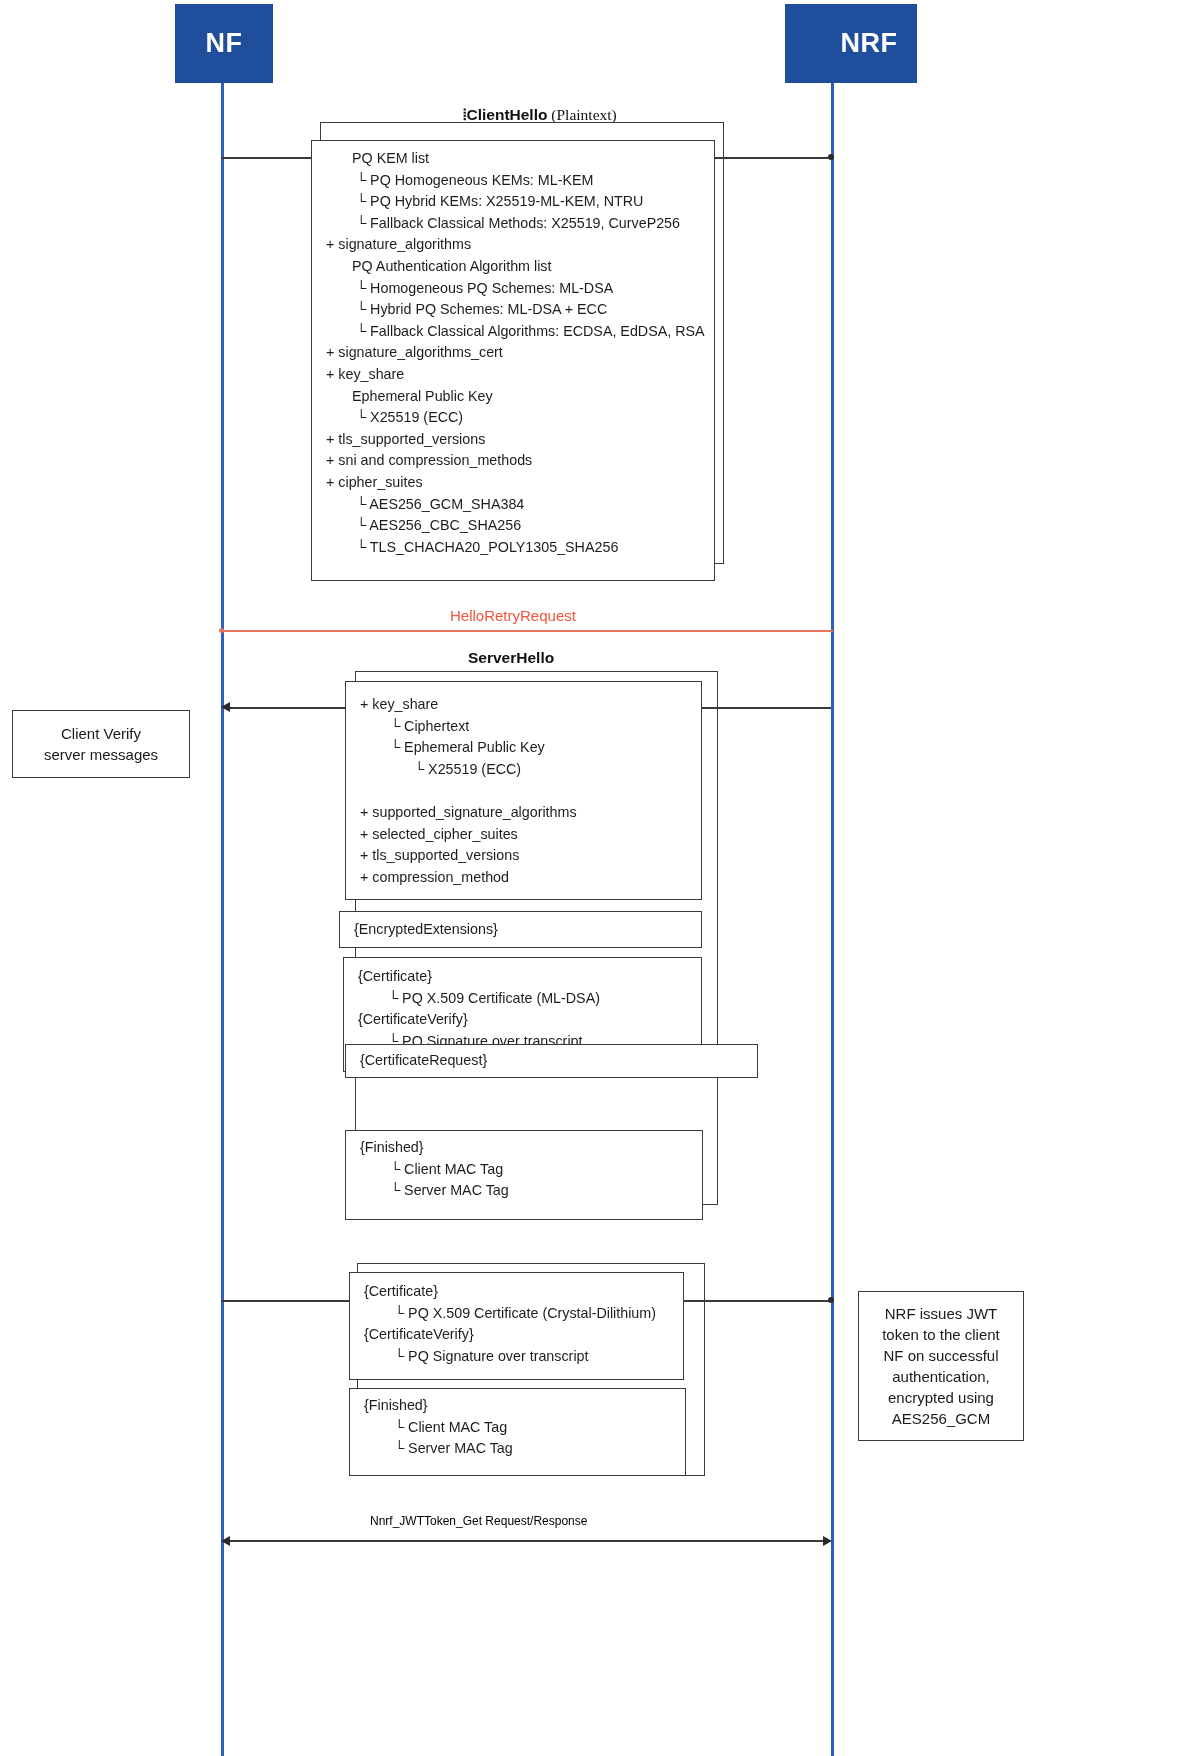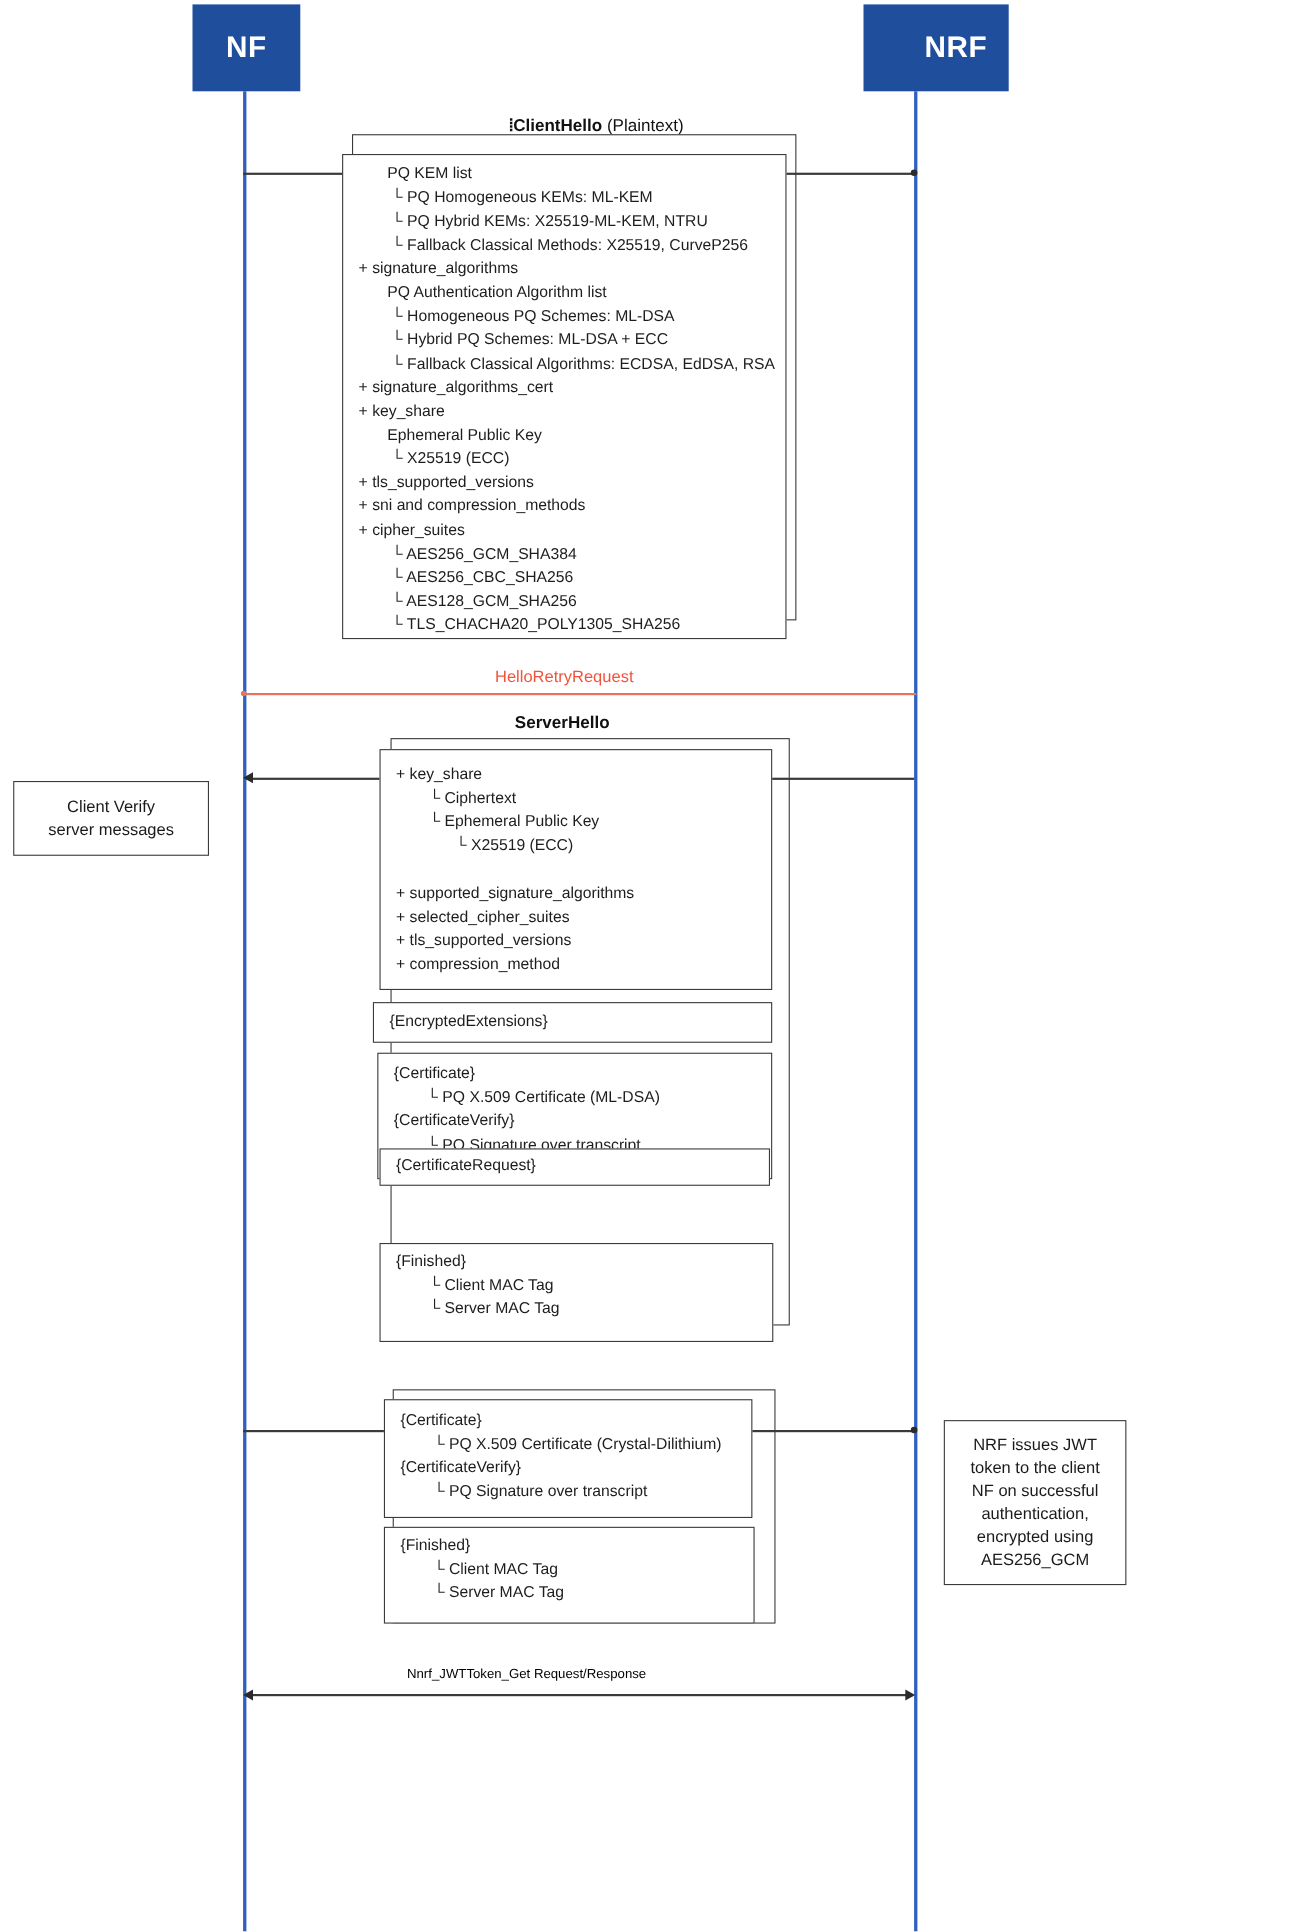--- a/index.html
+++ b/index.html
@@ -12,21 +12,21 @@
   .actor-box{position:absolute;background:#1F4E9C;color:#fff;
              display:flex;align-items:center;justify-content:center;
              font-weight:bold;font-size:27px;letter-spacing:.5px;}
   .lifeline{position:absolute;width:3px;background:#2F5FBF;}
 
   
   .mbox{position:absolute;background:#fff;border:1.6px solid #3a3a3a;box-sizing:border-box;}
   .mshadow{position:absolute;background:#fff;border:1.6px solid #3a3a3a;box-sizing:border-box;}
 
   .mtitle{position:absolute;font-size:15.5px;font-weight:bold;color:#111;white-space:nowrap;}
-  .mtitle .light{font-weight:normal;}
+  .mtitle .light{font-weight:normal;font-family:Liberation Serif, serif;}
 
   .lines{position:absolute;left:0;top:0;right:0;padding:0;}
   .ln{font-size:14.3px;line-height:21.6px;white-space:pre;color:#1d1d1d;}
   .ln.s0{padding-left:14px;}
   .ln.s1{padding-left:40px;}
   .ln.s2{padding-left:44px;}
   .ln.s3{padding-left:68px;}
 
   
   .hline{position:absolute;height:1.6px;background:#3a3a3a;}
@@ -83,21 +83,20 @@
         <div class="ln s2">└ Fallback Classical Algorithms: ECDSA, EdDSA, RSA</div>
         <div class="ln s0">+ signature_algorithms_cert</div>
         <div class="ln s0">+ key_share</div>
         <div class="ln s1">Ephemeral Public Key</div>
         <div class="ln s2">└ X25519 (ECC)</div>
         <div class="ln s0">+ tls_supported_versions</div>
         <div class="ln s0">+ sni and compression_methods</div>
         <div class="ln s0">+ cipher_suites</div>
         <div class="ln s2">└ AES256_GCM_SHA384</div>
         <div class="ln s2">└ AES256_CBC_SHA256</div>
-        <div class="ln s2">└ AES128_GCM_SHA256</div>
         <div class="ln s2">└ TLS_CHACHA20_POLY1305_SHA256</div>
       </div>
   </div>
 
   <div class="redlabel" style="left:450px;top:607px;">HelloRetryRequest</div>
   <div class="hline red" style="left:221px;top:630px;width:612px;"></div>
   <div class="dot red" style="left:219px;top:628px;"></div>
 
   <div class="mtitle" style="left:468px;top:649px;">
     <span>ServerHello</span>
@@ -130,21 +129,21 @@
 
   <div class="mbox" style="left:343px;top:957px;width:359px;height:115px;">
     <div class="lines" style="padding-top:8px;">
         <div class="ln s0">{Certificate}</div>
         <div class="ln s2">└ PQ X.509 Certificate (ML-DSA)</div>
         <div class="ln s0">{CertificateVerify}</div>
         <div class="ln s2">└ PQ Signature over transcript</div>
       </div>
   </div>
 
-  <div class="mbox" style="left:345px;top:1044px;width:355px;height:34px;">
+  <div class="mbox" style="left:345px;top:1044px;width:413px;height:34px;">
     <div class="lines" style="padding-top:5px;">
         <div class="ln s0">{CertificateRequest}</div>
       </div>
   </div>
 
   <div class="mbox" style="left:345px;top:1130px;width:358px;height:90px;">
     <div class="lines" style="padding-top:6px;">
         <div class="ln s0">{Finished}</div>
         <div class="ln s2">└ Client MAC Tag</div>
         <div class="ln s2">└ Server MAC Tag</div>

